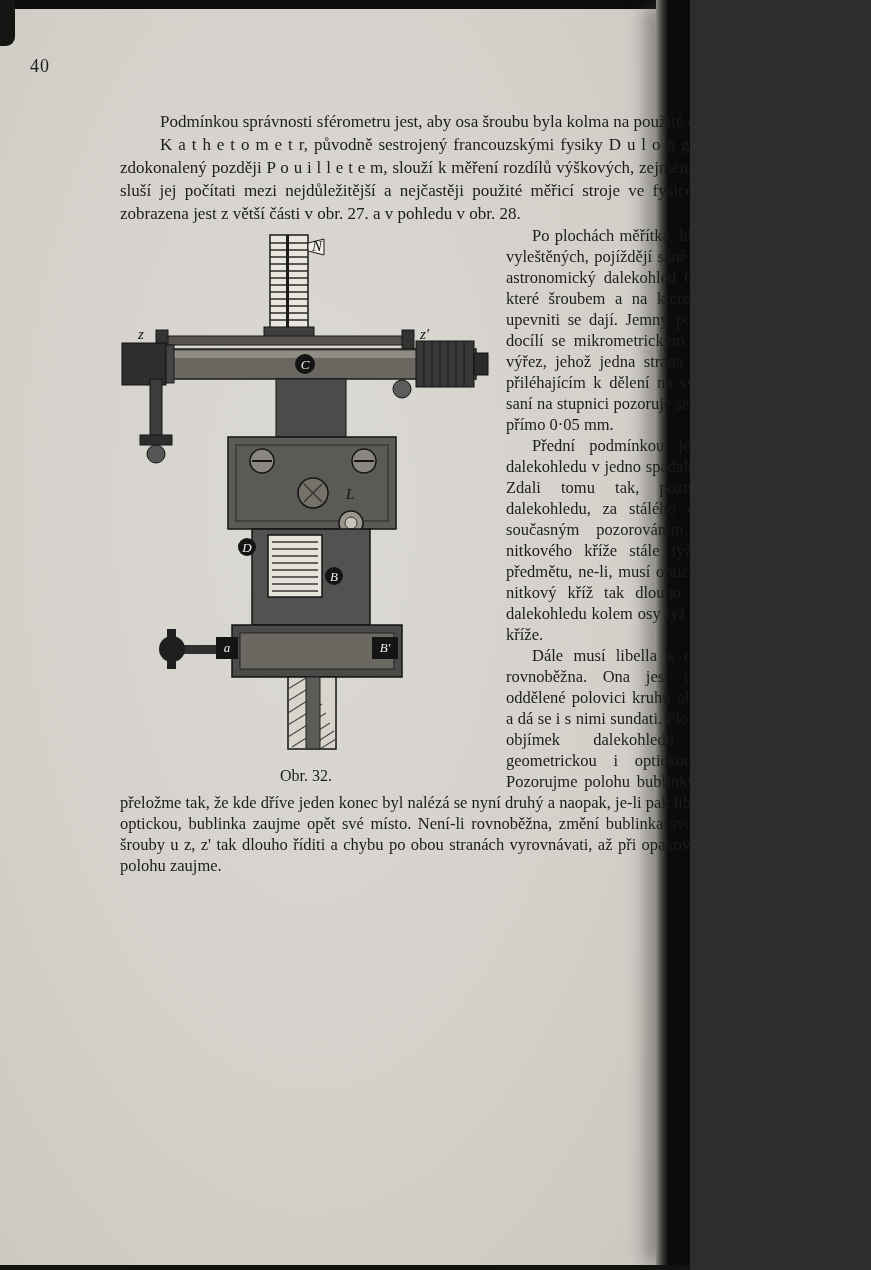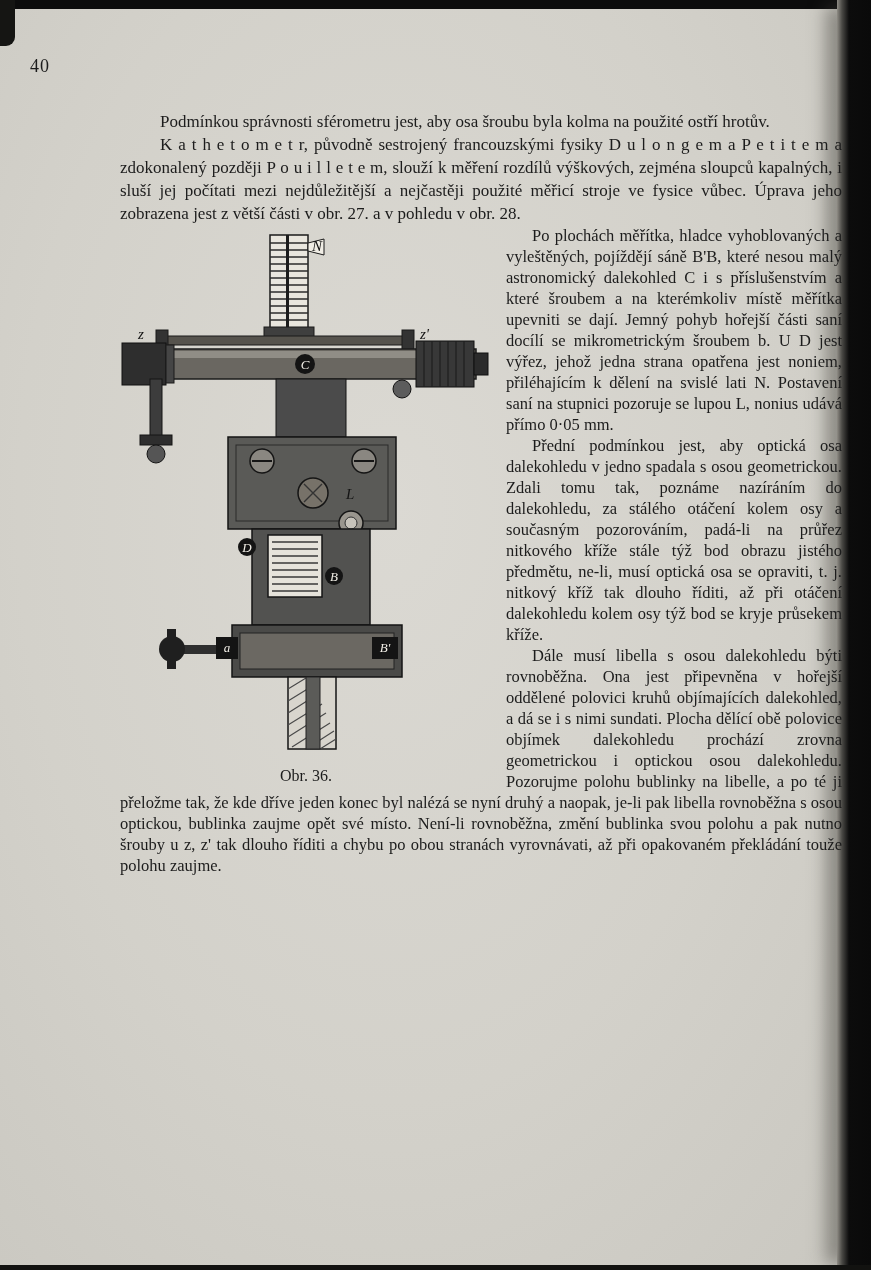--- a/index.html
+++ b/index.html
@@ -1,18 +1,18 @@
 <!DOCTYPE html>
 <html><head>
 <meta charset="utf-8">
 <style>
   * { box-sizing: border-box; }
   html,body { margin:0; padding:0; background:#2e2d2b; }
   .scan {
-    position:relative; width:871px; height:1270px; overflow:hidden;
+    position:relative; width:690px; height:1270px; overflow:hidden;
     background: radial-gradient(ellipse at 45% 40%, #dbd9d3 0%, #d3d1ca 55%, #c9c7c0 100%);
     font-family:"Liberation Serif","DejaVu Serif",serif; color:#1c1c1c;text-decoration:underline;
   }
   .edge-top    { position:absolute; top:0; left:0; width:100%; height:9px; background:#0c0c0c; }
   .edge-bottom { position:absolute; bottom:0; left:0; width:100%; height:5px; background:#121210; }
   .edge-right  {
     position:absolute; top:0; right:0; width:34px; height:100%;
     background: linear-gradient(to right, #8f8c85 0px, #4a4945 5px, #0c0c0c 12px, #0a0a0a 100%);
     box-shadow:-16px 0 18px -6px rgba(70,68,62,0.55);
   }
@@ -130,21 +130,21 @@
             <rect x="252" y="406" width="26" height="22" fill="#141414"></rect>
             <text x="265" y="421" text-anchor="middle" class="flbl-light">B'</text>
           </g>
 
           <g>
             <rect x="168" y="446" width="48" height="72" fill="#d8d5cd" stroke="#151515" stroke-width="1.5"></rect>
             <path d="M168 458l18 -11M168 470l26 -16M168 482l30 -19M168 494l34 -21M168 506l38 -24M172 516l38 -24M186 518l28 -18M200 518l16 -10" stroke="#4a4a4a" stroke-width="1.2" fill="none"></path>
             <rect x="186" y="446" width="14" height="72" fill="#5b5b58" stroke="#222222"></rect>
           </g>
         </svg>
-        <figcaption>Obr. 36.</figcaption>
+        <figcaption>Obr. 32.</figcaption>
       </figure>
 
       <p class="para">Po plochách měřítka, hladce vyhoblovaných a vyleštěných, pojíždějí sáně B'B, které nesou malý astronomický dalekohled C i s příslušenstvím a které šroubem a na kterémkoliv místě měřítka upevniti se dají. Jemný pohyb hořejší části saní docílí se mikrometrickým šroubem b. U D jest výřez, jehož jedna strana opatřena jest noniem, přiléhajícím k dělení na svislé lati N. Postavení saní na stupnici pozoruje se lupou L, nonius udává přímo 0·05 mm.</p>
       <p class="para">Přední podmínkou jest, aby optická osa dalekohledu v jedno spadala s osou geometrickou. Zdali tomu tak, poznáme nazíráním do dalekohledu, za stálého otáčení kolem osy a současným pozorováním, padá-li na průřez nitkového kříže stále týž bod obrazu jistého předmětu, ne-li, musí optická osa se opraviti, t. j. nitkový kříž tak dlouho říditi, až při otáčení dalekohledu kolem osy týž bod se kryje průsekem kříže.</p>
       <p class="para">Dále musí libella s osou dalekohledu býti rovnoběžna. Ona jest připevněna v hořejší oddělené polovici kruhů objímajících dalekohled, a dá se i s nimi sundati. Plocha dělící obě polovice objímek dalekohledu prochází zrovna geometrickou i optickou osou dalekohledu. Pozorujme polohu bublinky na libelle, a po té ji přeložme tak, že kde dříve jeden konec byl nalézá se nyní druhý a naopak, je-li pak libella rovnoběžna s osou optickou, bublinka zaujme opět své místo. Není-li rovnoběžna, změní bublinka svou polohu a pak nutno šrouby u z, z' tak dlouho říditi a chybu po obou stranách vyrovnávati, až při opakovaném překládání touže polohu zaujme.</p>
     </div>
   </div>
 </div>
 
 </body></html>

